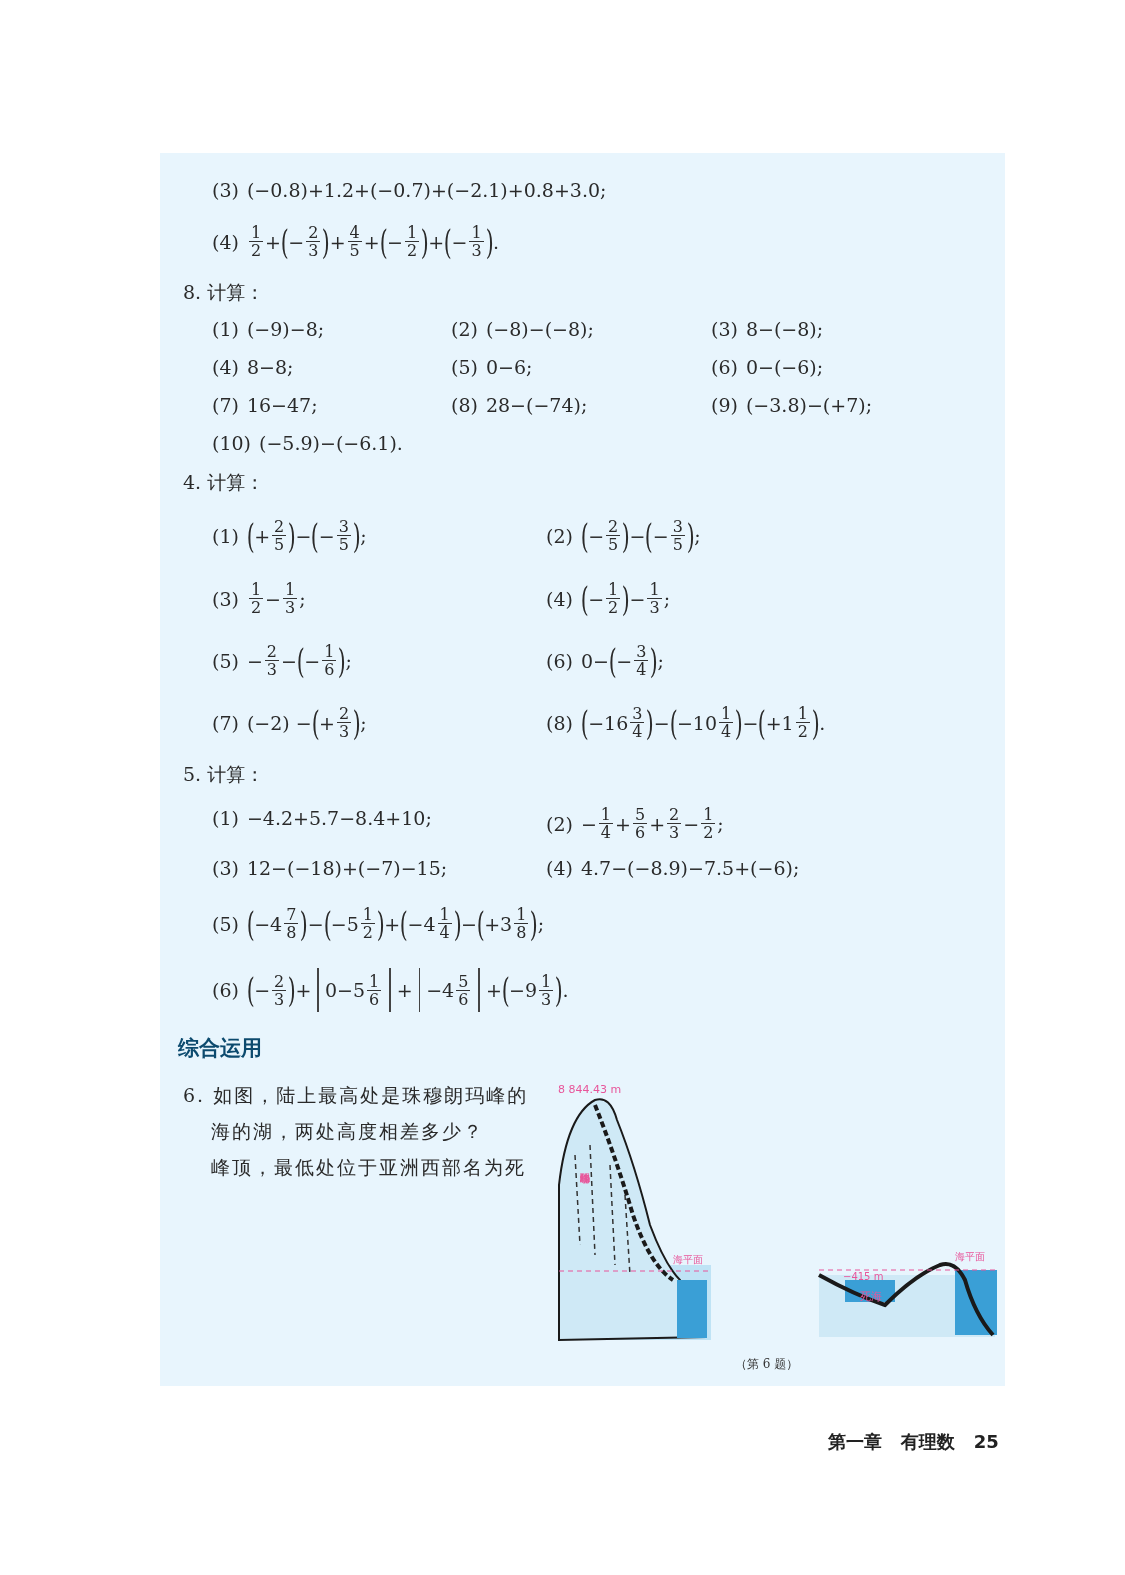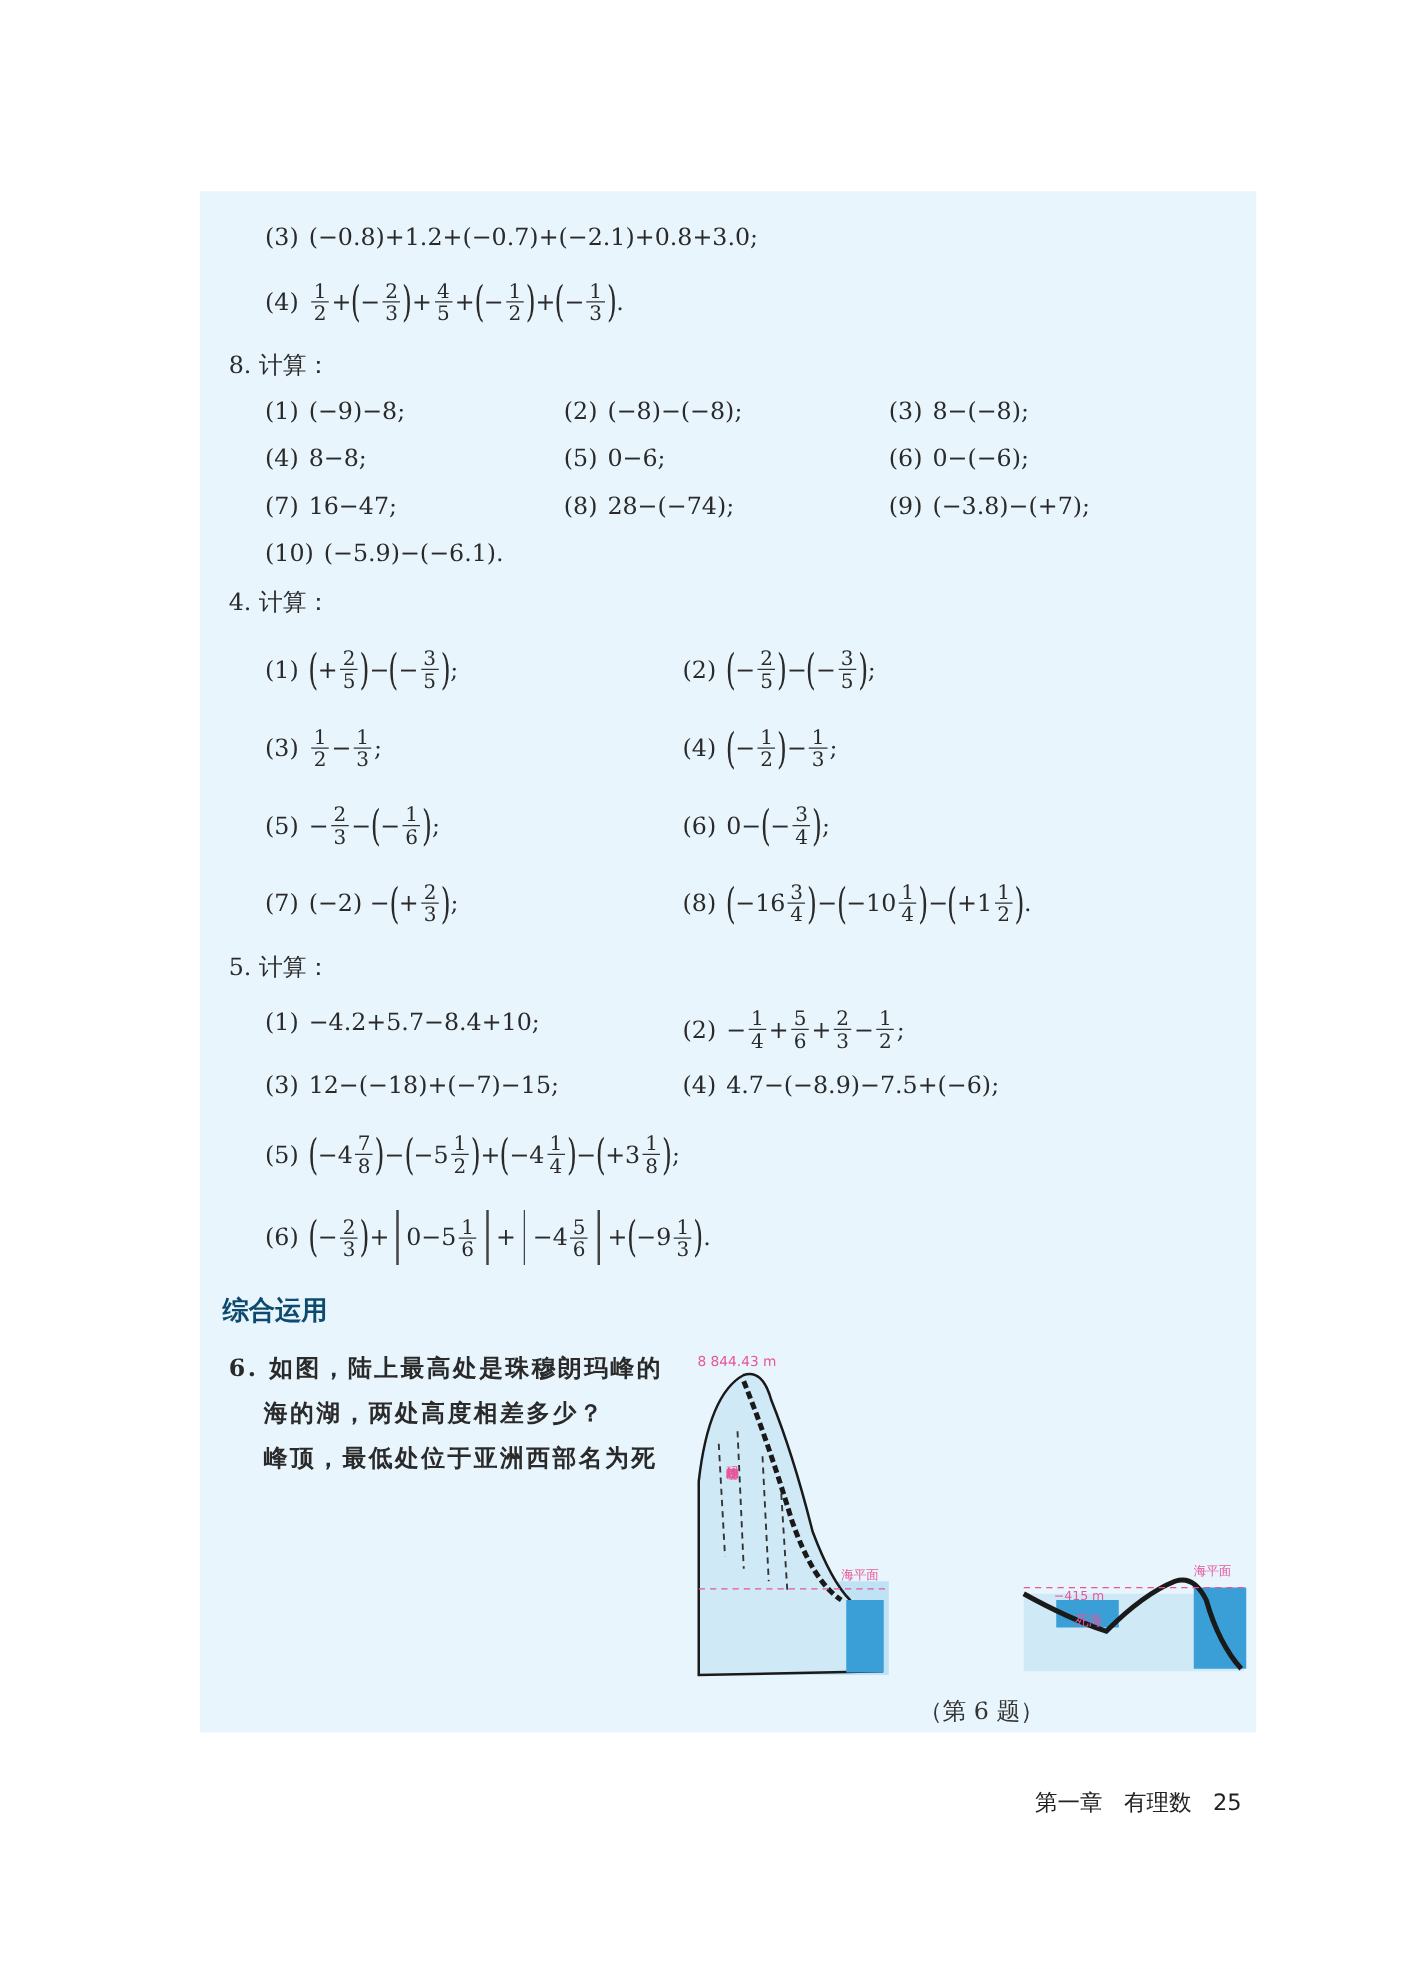--- a/index.html
+++ b/index.html
@@ -10,22 +10,22 @@
   .line { position: absolute; font-size: 19px; line-height: 24px; white-space: nowrap; display: flex; align-items: center; }
   .num { margin-right: 8px; }
   .frac { display: inline-flex; flex-direction: column; align-items: center; vertical-align: middle;
           font-size: 16px; line-height: 17px; margin: 0 2px; }
   .frac .n { border-bottom: 1.2px solid #333; padding: 0 2px; }
   .frac .d { padding: 0 2px; }
   .par { font-size: 34px; line-height: 34px; transform: scaleX(0.6); display: inline-block; margin: 0 -3px; font-weight: 300; }
   .bar { display: inline-block; width: 1.5px; height: 44px; background: #444; margin: 0 6px; }
   .heading { position: absolute; font-family: "DejaVu Sans", "Liberation Sans", sans-serif; font-weight: bold; font-size: 21px; color: #0c4a6e; }
   .qtext { position: absolute; font-size: 19px; line-height: 36px; color: #2a2a2a; letter-spacing: 2px; }
-  .caption { position: absolute; font-size: 19px; color: #333; }
-  .footer { position: absolute; font-family: "DejaVu Sans", "Liberation Sans", sans-serif; font-size: 18px; color: #222; }
+  .caption { position: absolute; font-size: 12px; color: #333; }
+  .footer { position: absolute; font-family: "DejaVu Sans", "Liberation Sans", sans-serif; font-size: 18px; color: #222; font-weight: bold; }
   .figure { position: absolute; }
   .lbl-pink { fill: #e8559a; font-family: "DejaVu Sans", sans-serif; }
 </style>
 </head>
 <body>
 
 <div class="panel"></div>
 
 <div class="line" style="left:212px; top:178px;">
   <span class="num">(3)</span>
@@ -218,21 +218,21 @@
       <span class="n">5</span>
       <span class="d">6</span>
     </span><span class="bar"></span>+<span class="par">(</span>−9<span class="frac">
       <span class="n">1</span>
       <span class="d">3</span>
     </span><span class="par">)</span>.
 </div>
 
 <div class="heading" style="left:178px; top:1034px;">综合运用</div>
 
-<div class="qtext" style="left:183px; top:1077px;font-weight:bold;">
+<div class="qtext" style="left:183px; top:1077px;">
   <div><span>6.</span> <span>如图，陆上最高处是珠穆朗玛峰的</span></div>
   <div style="padding-left:28px;">海的湖，两处高度相差多少？</div>
   <div style="padding-left:28px;">峰顶，最低处位于亚洲西部名为死</div>
 </div>
 
 <svg class="figure" style="left:555px; top:1075px;" width="160" height="270">
   <rect x="4" y="190" width="152" height="75" fill="#bfe3f5"></rect>
   <path d="M4,265 L4,110 Q12,40 40,25 Q55,20 62,45 Q80,90 95,150 Q110,190 125,205 Q140,240 150,262 L4,265 Z" fill="#cfe9f6" stroke="#1a1a1a" stroke-width="2"></path>
   <path d="M40,30 Q60,80 78,140 Q95,190 118,205" fill="none" stroke="#1a1a1a" stroke-width="4" stroke-dasharray="6,3"></path>
   <path d="M20,80 L25,170 M35,70 L40,180 M55,90 L60,190 M70,120 L75,200" stroke="#333" stroke-width="1.5" stroke-dasharray="5,4"></path>

